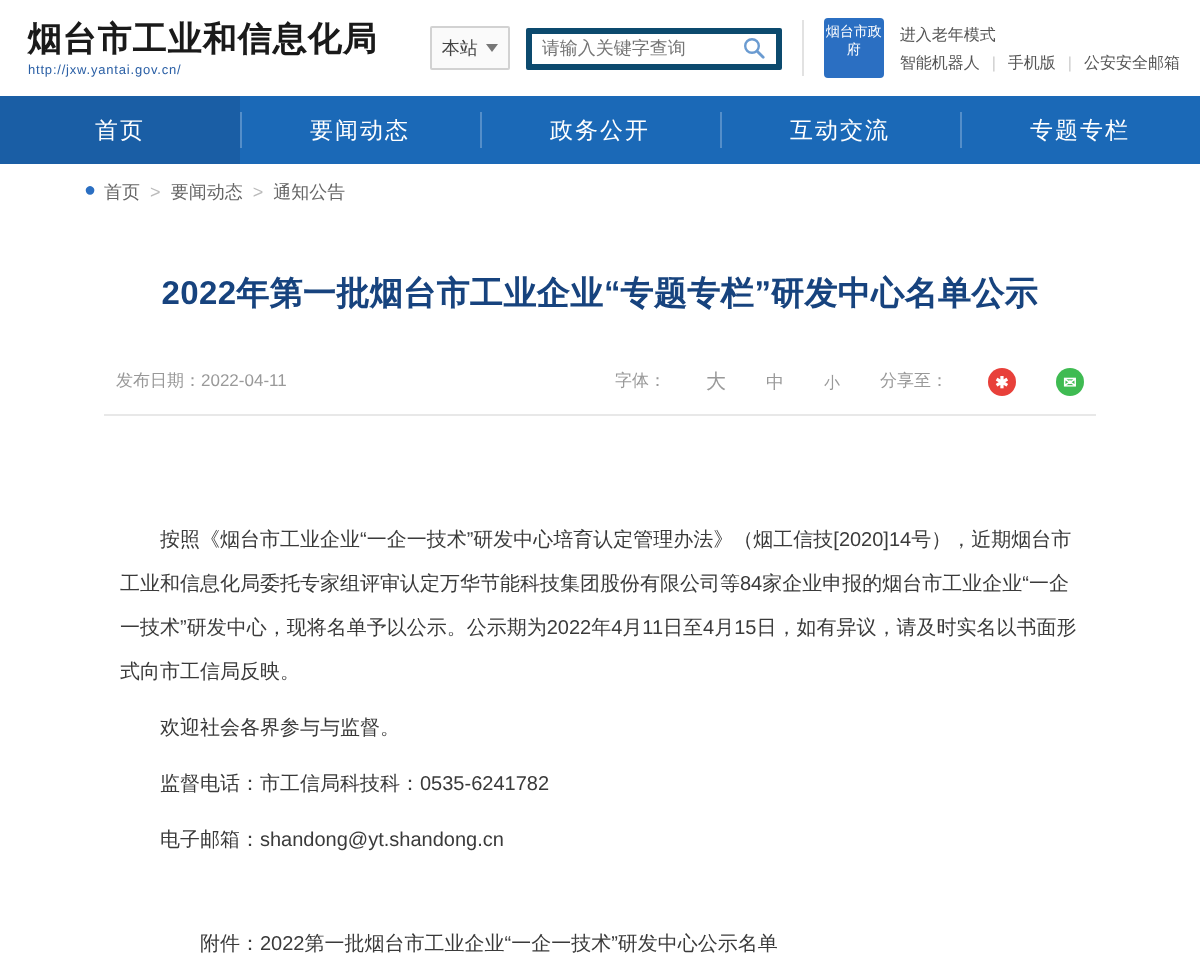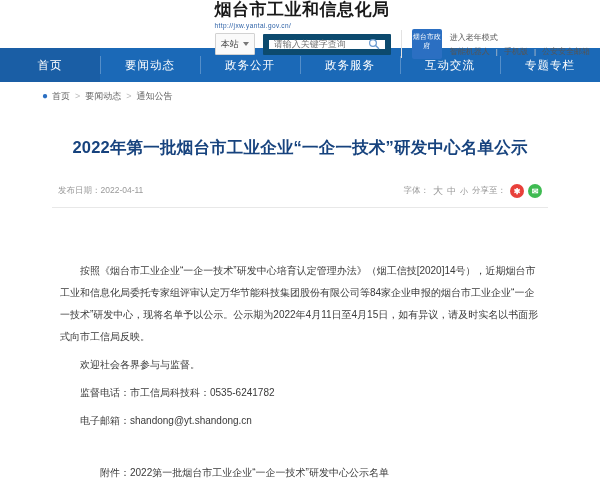--- a/index.html
+++ b/index.html
@@ -12,21 +12,20 @@
   .page { width: 600px; height: 483px; position: relative; background:#fff; }
 
   
   .header {
     height: 48px;
     background: #ffffff;
     display: flex;
     align-items: center;
     padding: 0 10px 0 14px;
     position: relative;
-    flex-direction: column;
   }
   .logo-block { display: flex; flex-direction: column; justify-content: center; }
   .logo-title {
     font-size: 17px;
     font-weight: bold;
     color: #1a1a1a;
     letter-spacing: 0.5px;
     line-height: 20px;
   }
   .logo-sub {
@@ -54,21 +53,21 @@
     border-radius: 1px;
   }
   .caret {
     width: 0; height: 0;
     border-left: 3px solid transparent;
     border-right: 3px solid transparent;
     border-top: 4px solid #777;
   }
   .search-box {
     display: flex; align-items: center;
-    border: 6px solid #0c4a6e;
+    border: 3px solid #0c4a6e;
     height: 21px;
     width: 128px;
     padding: 0 5px;
     background: #fff;
     border-radius: 1px;
   }
   .search-box input {
     border: none; outline: none;
     font-size: 9px;
     color: #999;
@@ -167,21 +166,21 @@
     margin-top: 24px;
     padding: 0 6px 9px 6px;
     border-bottom: 1px solid #e8e8e8;
     font-size: 8.5px;
     color: #999;
   }
   .meta-right {
     margin-left: auto;
     display: flex;
     align-items: center;
-    gap: 4px;
+    gap: 20px;
     color: #999;
   }
   .fs-opt { cursor: pointer; }
   .fs-big { font-size: 10px; }
   .fs-mid { font-size: 9px; }
   .fs-small { font-size: 8px; }
   .share-circle {
     width: 14px; height: 14px; border-radius: 50%;
     display: inline-flex; align-items: center; justify-content: center;
     color: #fff; font-size: 8px; font-weight: bold;
@@ -242,36 +241,35 @@
           <span>公安安全邮箱</span>
         </div>
       </div>
     </div>
   </div>
 
   <div class="nav">
     <div class="nav-item active">首页</div>
     <div class="nav-item">要闻动态</div>
     <div class="nav-item">政务公开</div>
-    <div class="nav-item">政务服务</div>
     <div class="nav-item">互动交流</div>
     <div class="nav-item">专题专栏</div>
   </div>
 
   <div class="crumb-wrap">
     <span class="pin-icon">●</span>
     <span>首页</span>
     <span class="crumb-sep">&gt;</span>
     <span>要闻动态</span>
     <span class="crumb-sep">&gt;</span>
     <span>通知公告</span>
   </div>
 
   <div class="card">
-    <div class="doc-title">2022年第一批烟台市工业企业“一企一技术”研发中心名单公示</div>
+    <div class="doc-title">2022年第一批烟台市工业企业“专题专栏”研发中心名单公示</div>
 
     <div class="meta-row">
       <span>发布日期：2022-04-11</span>
       <span class="meta-right">
         <span>字体：</span>
         <span class="fs-opt fs-big">大</span>
         <span class="fs-opt fs-mid">中</span>
         <span class="fs-opt fs-small">小</span>
         <span>分享至：</span>
         <span class="share-circle sc-red">✱</span>

